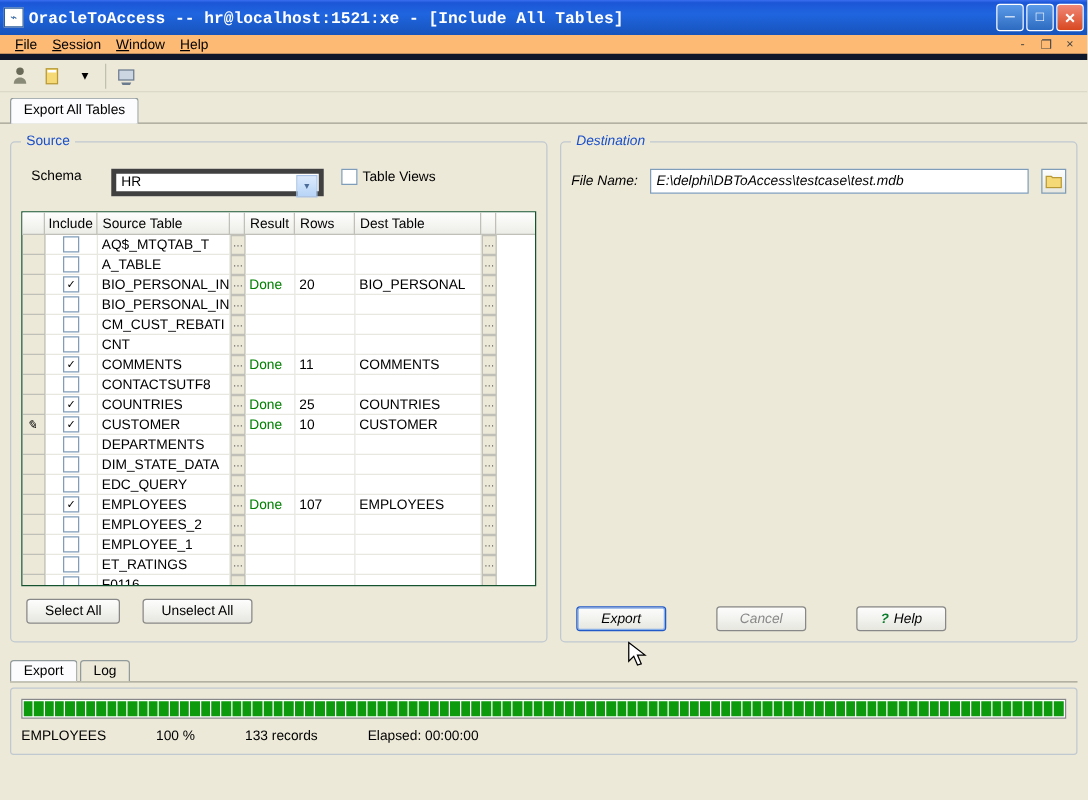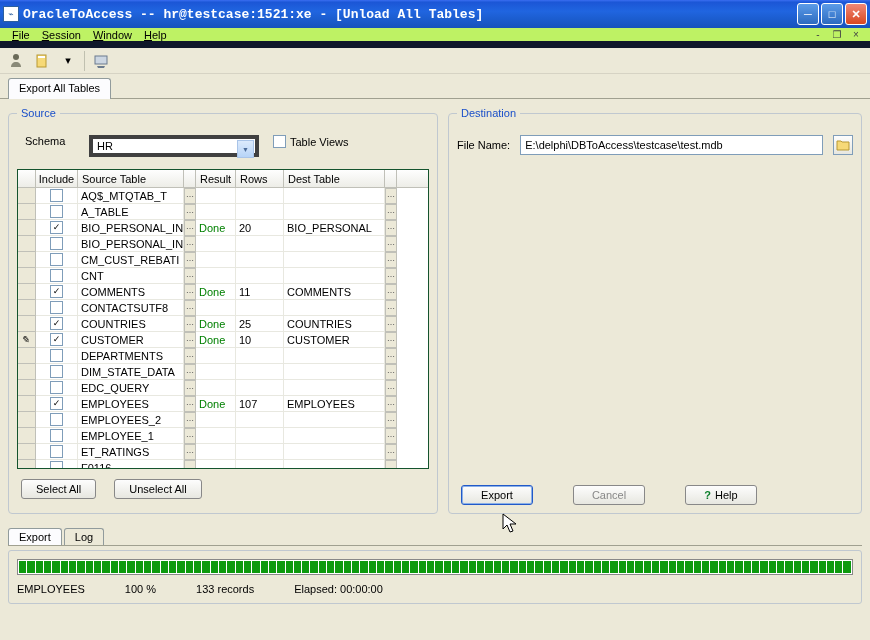--- a/index.html
+++ b/index.html
@@ -6,40 +6,40 @@
 body { background: #ece9d8; width: 870px; height: 640px; overflow: hidden; }
 
 .titlebar { height: 28px; background: linear-gradient(to bottom, #3a6ef1 0%, #1b56d6 8%, #2065e0 40%, #1653bb 100%); display: flex; align-items: center; padding: 0 3px; color: white; }
 .titlebar .icon { width: 16px; height: 16px; background: #fff; border: 1px solid #2c5f9e; margin-right: 4px; display: flex; align-items: center; justify-content: center; font-size: 9px; color:#2c5f9e; }
 .titlebar .title { flex: 1; font-family: "Courier New", monospace; font-weight: bold; font-size: 13px; letter-spacing: 0; }
 .winbtns { display: flex; gap: 2px; }
 .winbtn { width: 22px; height: 22px; border: 1px solid #fff; border-radius: 3px; display: flex; align-items: center; justify-content: center; color: white; font-weight: bold; font-size: 11px; }
 .winbtn.min, .winbtn.max { background: linear-gradient(to bottom, #5c9be8, #2c6bc0); }
 .winbtn.close { background: linear-gradient(to bottom, #f08878, #d84820); }
 
-.menubar { height: 20px; background: #bef264; display: flex; align-items: center; padding: 0 6px; border-bottom: 7px solid #0f172a; }
+.menubar { height: 20px; background: #fdba74; display: flex; align-items: center; padding: 0 6px; border-bottom: 5px solid #0f172a; }
 .menubar .menu { padding: 2px 6px; cursor: default; }
 .menubar .menu u { text-decoration: underline; }
 .menubar .spacer { flex: 1; }
 .menubar .mdi { width: 16px; height: 14px; margin-left: 3px; display: flex; align-items: center; justify-content: center; color: #444; font-size: 10px; border: 1px solid transparent; }
 
 .toolbar { height: 26px; background: #ece9d8; display: flex; align-items: center; padding: 2px 6px; gap: 6px; border-bottom: 1px solid #d6d3c4; }
 .tbtn { width: 20px; height: 20px; display: flex; align-items: center; justify-content: center; }
 .tbtn svg { width: 16px; height: 16px; }
 
 .tabstrip { height: 24px; padding: 3px 0 0 8px; background: #ece9d8; display: flex; }
 .tab { border: 1px solid #919b9c; border-bottom: none; background: #fcfcfe; padding: 3px 10px; border-radius: 3px 3px 0 0; position: relative; top: 1px; }
 
 .content { padding: 8px; display: flex; gap: 10px; border-top: 1px solid #a0a090; }
 
 fieldset.group { border: 1px solid #c0c8d0; border-radius: 4px; padding: 10px 8px 8px 8px; position: relative; }
 fieldset.group > legend { color: #1a4fc9; padding: 0 4px; font-size: 11px; }
 
 .source { width: 430px; }
-.dest { flex: 1; }
+.dest { flex: 1; font-style: italic; }
 
 .schema-row { display: flex; align-items: flex-start; gap: 14px; margin: 6px 0 12px 8px; }
 .schema-row label { width: 50px; }
 .combo { width: 170px; height: 22px; border: 4px solid #404040; background: #fff; display: flex; align-items: center; padding: 0 4px; position: relative; }
 .combo .arrow { position: absolute; right: 1px; top: 1px; width: 17px; height: 18px; background: linear-gradient(to bottom, #dceafc, #b7d4f7); border: 1px solid #a9c4e8; display: flex; align-items: center; justify-content: center; font-size: 7px; color: #4b6b99; }
 .chk { display: flex; align-items: center; gap: 4px; }
 .chkbox { width: 13px; height: 13px; border: 1px solid #7f9db9; background: #fff; }
 
 .tablewrap { border: 1px solid #14532d; background: #fff; height: 300px; display: flex; flex-direction: column; position: relative; }
 .thead { display: flex; background: linear-gradient(to bottom, #fefefe, #ecece6); flex-shrink: 0; }
@@ -78,21 +78,21 @@
 .pseg { flex: 1; background: #0d9a0d; }
 .statusrow { display: flex; gap: 40px; margin-top: 8px; }
 
 .cursor { position: absolute; left: 502px; top: 513px; pointer-events: none; z-index: 999; }
 </style>
 </head>
 <body>
 
 <div class="titlebar">
   <div class="icon">⌁</div>
-  <div class="title">OracleToAccess -- hr@testcase:1521:xe - [Unload All Tables]</div>
+  <div class="title">OracleToAccess -- hr@localhost:1521:xe - [Include All Tables]</div>
   <div class="winbtns">
     <div class="winbtn min">─</div>
     <div class="winbtn max">□</div>
     <div class="winbtn close">✕</div>
   </div>
 </div>
 
 <div class="menubar">
   <div class="menu"><u>F</u><span>ile</span></div>
   <div class="menu"><u>S</u>ession</div>

